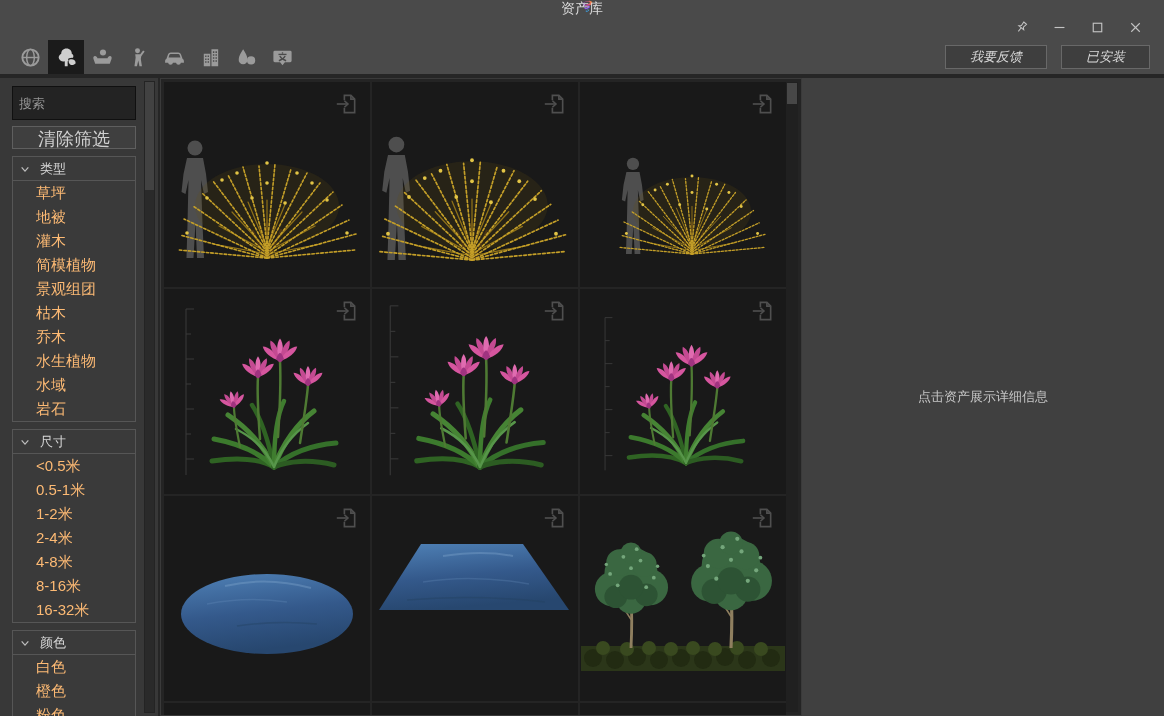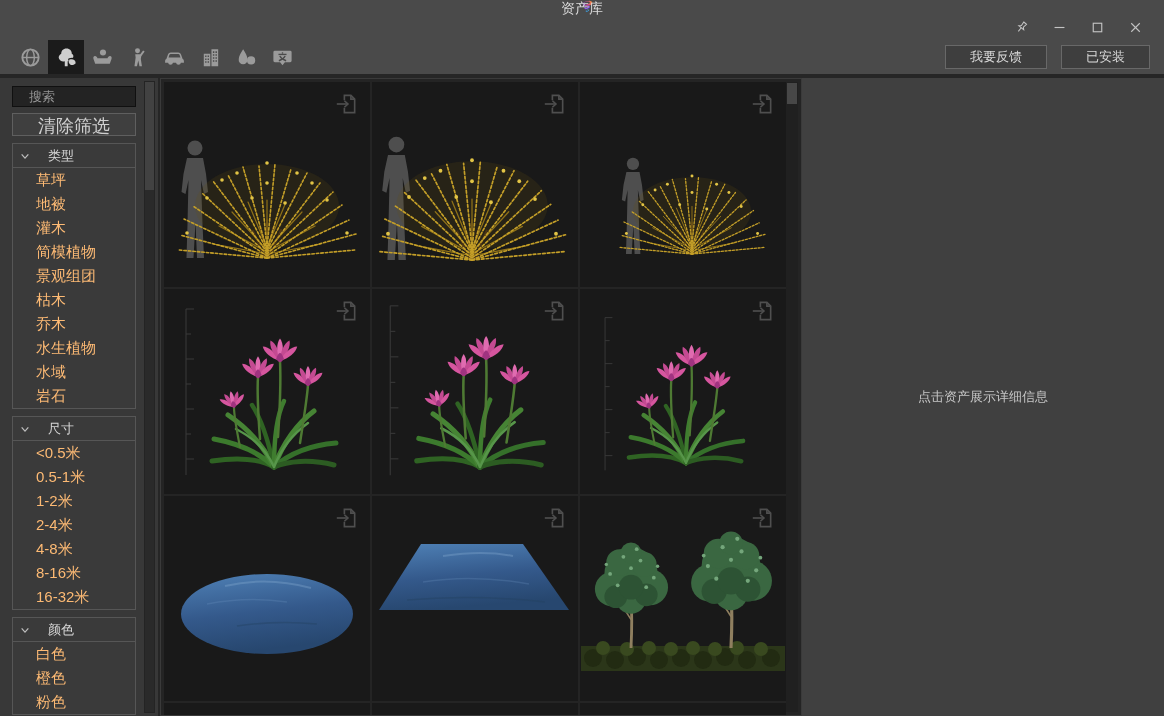--- a/index.html
+++ b/index.html
@@ -13,33 +13,33 @@
   .win-controls { margin-left:auto; display:flex; align-items:center; gap:8px; padding-right:14px; }
   .win-btn { width:30px; height:26px; display:flex; align-items:center; justify-content:center; color:#c3c3c3; cursor:pointer; }
   .win-btn svg { width:17px; height:17px; }
 
   
   .toolbar { height:34px; background:#4a4a4a; display:flex; align-items:center; padding-left:12px; }
   .tool { width:36px; height:34px; display:flex; align-items:center; justify-content:center; color:#9b9b9b; cursor:pointer; }
   .tool.active { background:#1b1b1b; color:#cfcfcf; }
   .tool svg { width:23px; height:23px; }
   .toolbar-spacer { flex:1; }
-  .tb-btn { height:24px; padding:0 24px; background:#3e3e3e; border:1px solid #686868; color:#d8d8d8; font-size:13px; margin-right:14px; font-family:inherit; cursor:pointer; }
+  .tb-btn { height:24px; padding:0 24px; background:#3e3e3e; border:1px solid #686868; color:#d8d8d8; font-size:13px; margin-right:14px; font-family:inherit; cursor:pointer;font-style:italic; }
   .hsep { height:4px; background:#262626; }
 
   
   .content { display:flex; height:638px; background:#262626; }
 
   
   .sidebar { width:160px; background:#383838; position:relative; padding:8px 0 0 12px; flex:none; border-right:2px solid #262626; }
-  .search-input { display:block; width:124px; height:21px; background:#232323; border:1px solid #101010; color:#ddd; padding:0 16px; font-size:13px; font-family:inherit; outline:none; }
+  .search-input { display:block; width:124px; height:34px; background:#232323; border:1px solid #101010; color:#ddd; padding:0 6px; font-size:13px; font-family:inherit; outline:none; }
   .search-input::placeholder { color:#969696; }
   .clear-btn { display:block; width:124px; height:23px; margin-top:6px; background:#3f3f3f; border:1px solid #5f5f5f; color:#cfcfcf; font-size:18px; font-family:inherit; cursor:pointer; }
   .filter-section { width:124px; border:1px solid #565656; margin-top:7px; background:#3a3a3a; }
-  .section-header { height:24px; display:flex; align-items:center; padding-left:7px; gap:18px; border-bottom:1px solid #565656; color:#d8d8d8; font-size:13px; cursor:pointer; }
+  .section-header { height:24px; display:flex; align-items:center; padding-left:7px; gap:10px; border-bottom:1px solid #565656; color:#d8d8d8; font-size:13px; cursor:pointer; }
   .section-header svg { width:10px; height:10px; color:#bdbdbd; flex:none; }
   .filter-item { height:24px; line-height:24px; padding-left:23px; color:#fdba74; font-size:15px; cursor:pointer; white-space:nowrap; }
   .sb-scroll { position:absolute; right:3px; top:3px; bottom:3px; width:11px; background:#2a2a2a; border:1px solid #242424; }
   .sb-thumb { width:9px; height:108px; background:#424242; margin:0 auto; cursor:pointer; }
 
   
   .grid-panel { width:642px; flex:none; background:#242424; border:1px solid #3a3a3a; position:relative; padding:3px; overflow:hidden; }
   .grid { display:grid; grid-template-columns:repeat(3,206px); grid-auto-rows:205px; gap:2px; width:622px; }
   .card { background:#191919; position:relative; overflow:hidden; cursor:pointer; }
   .card .art { width:100%; height:100%; display:block; }

